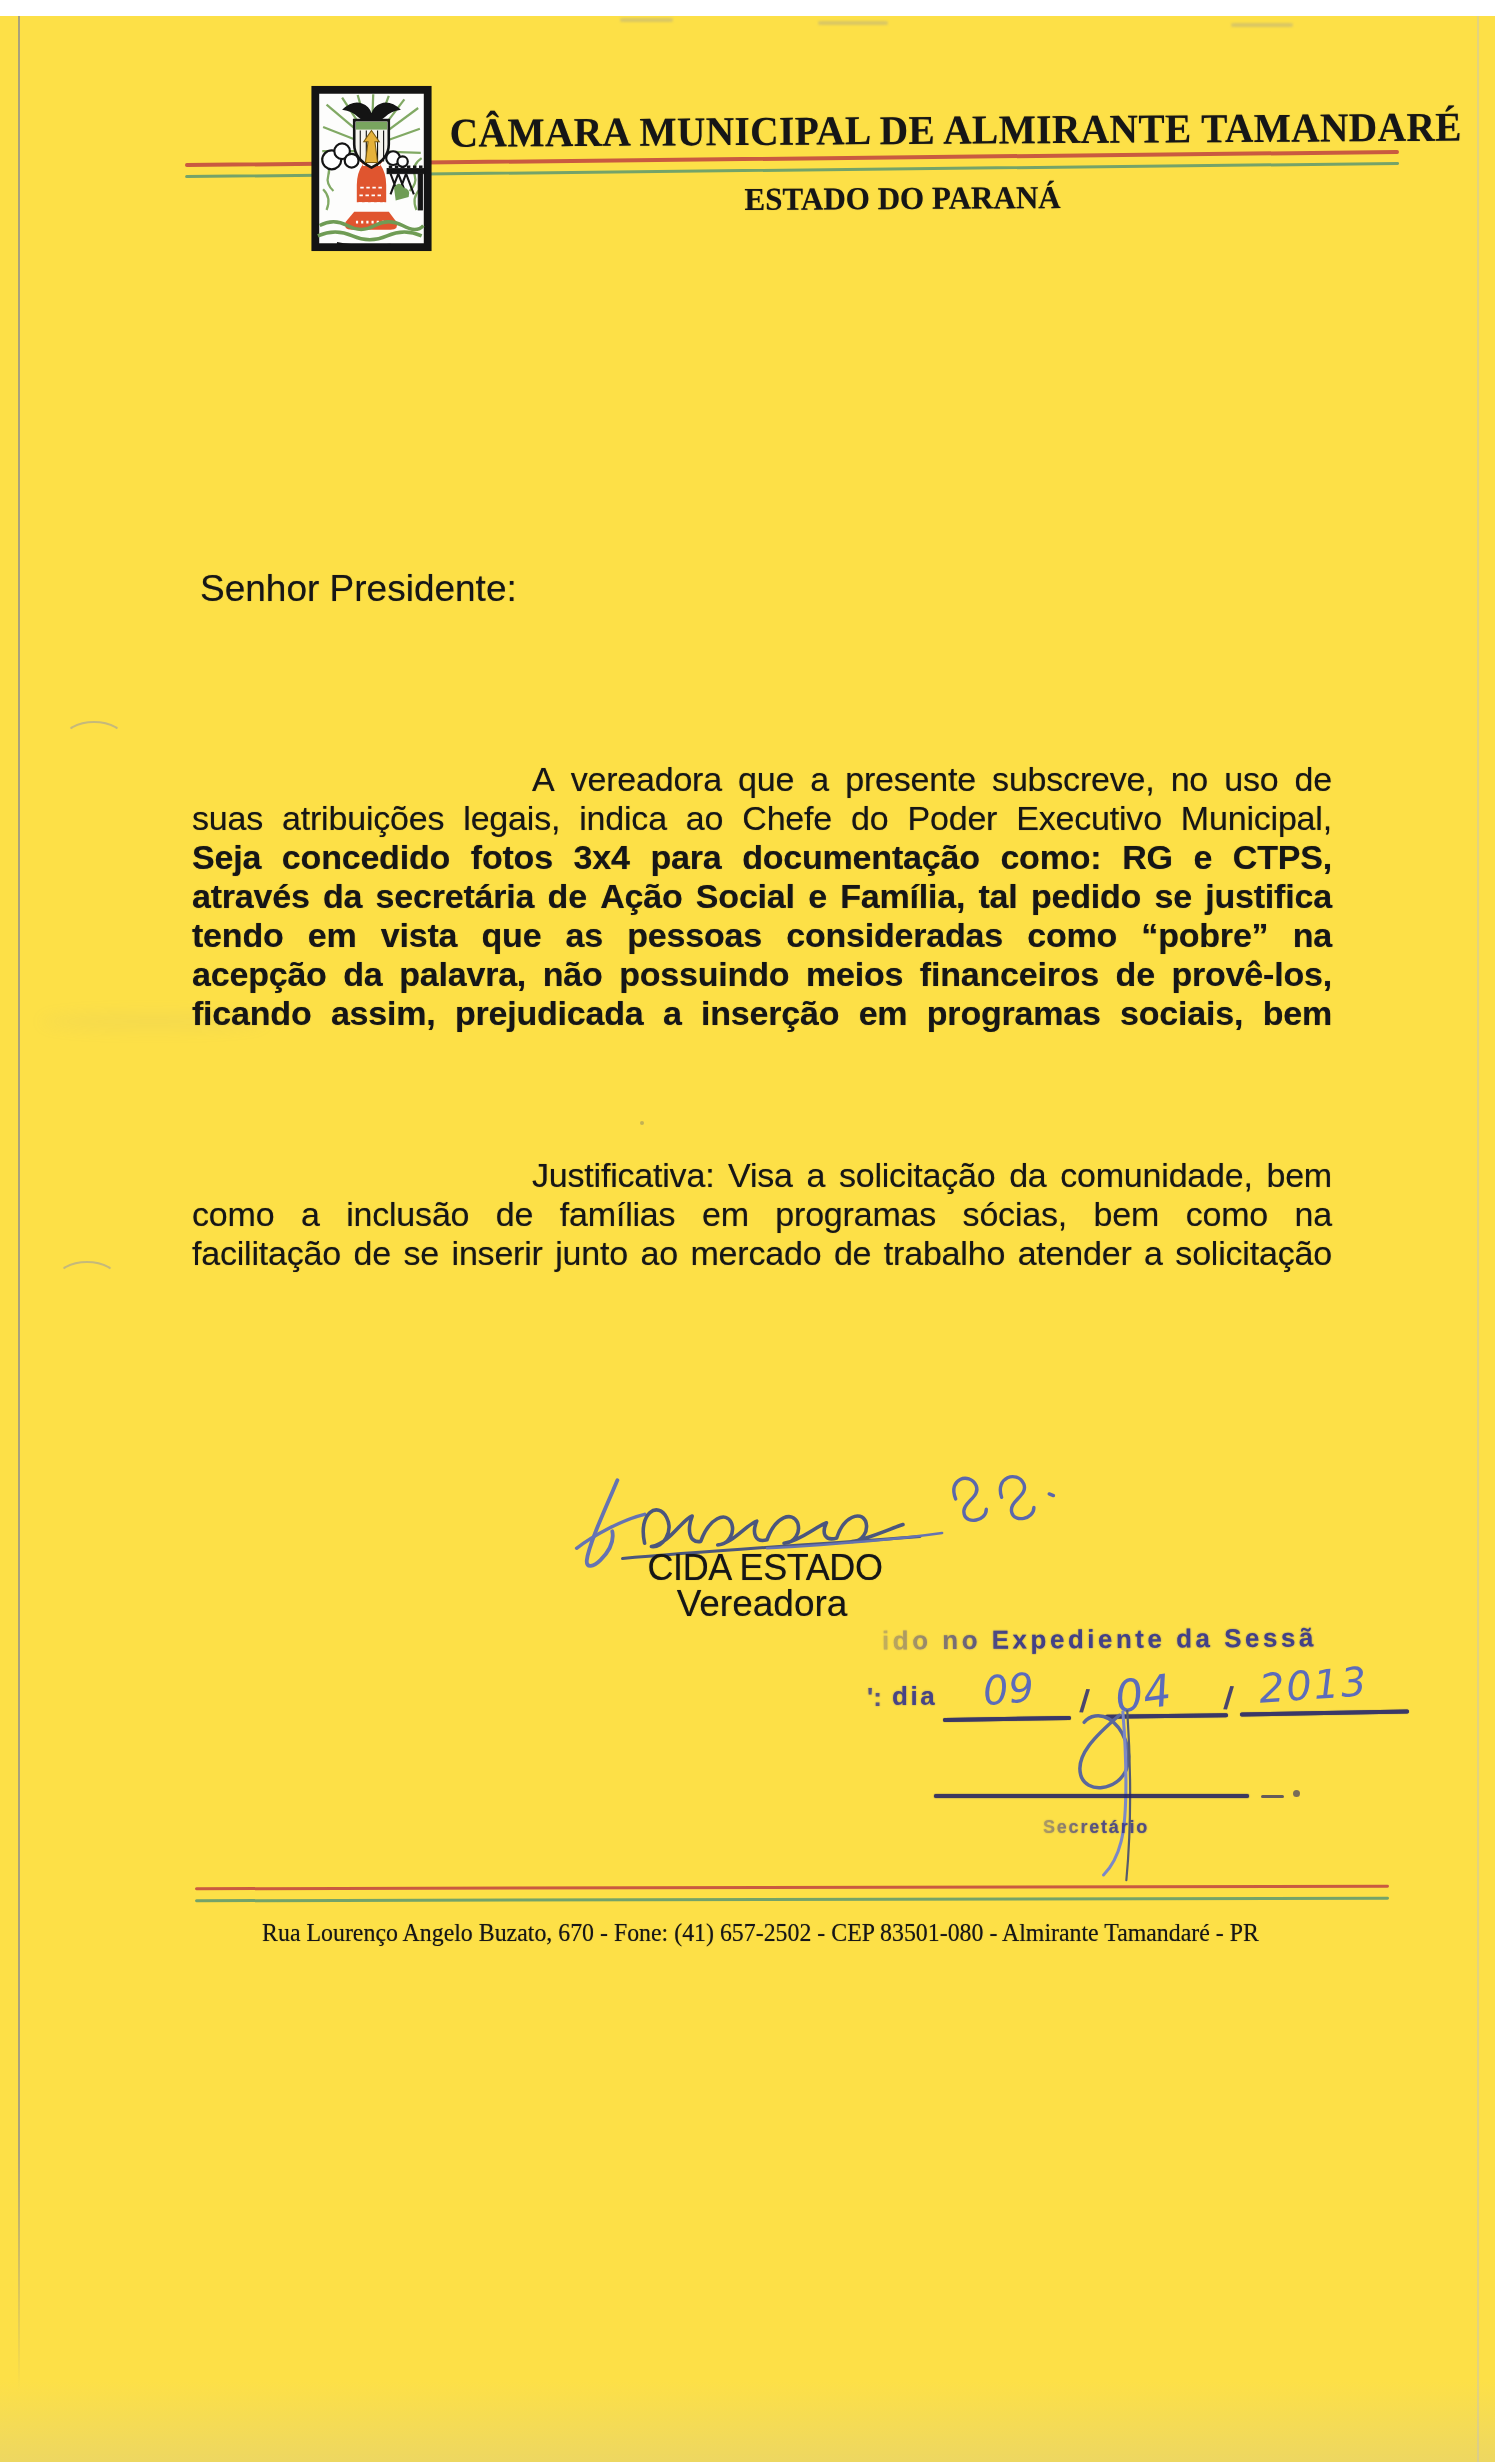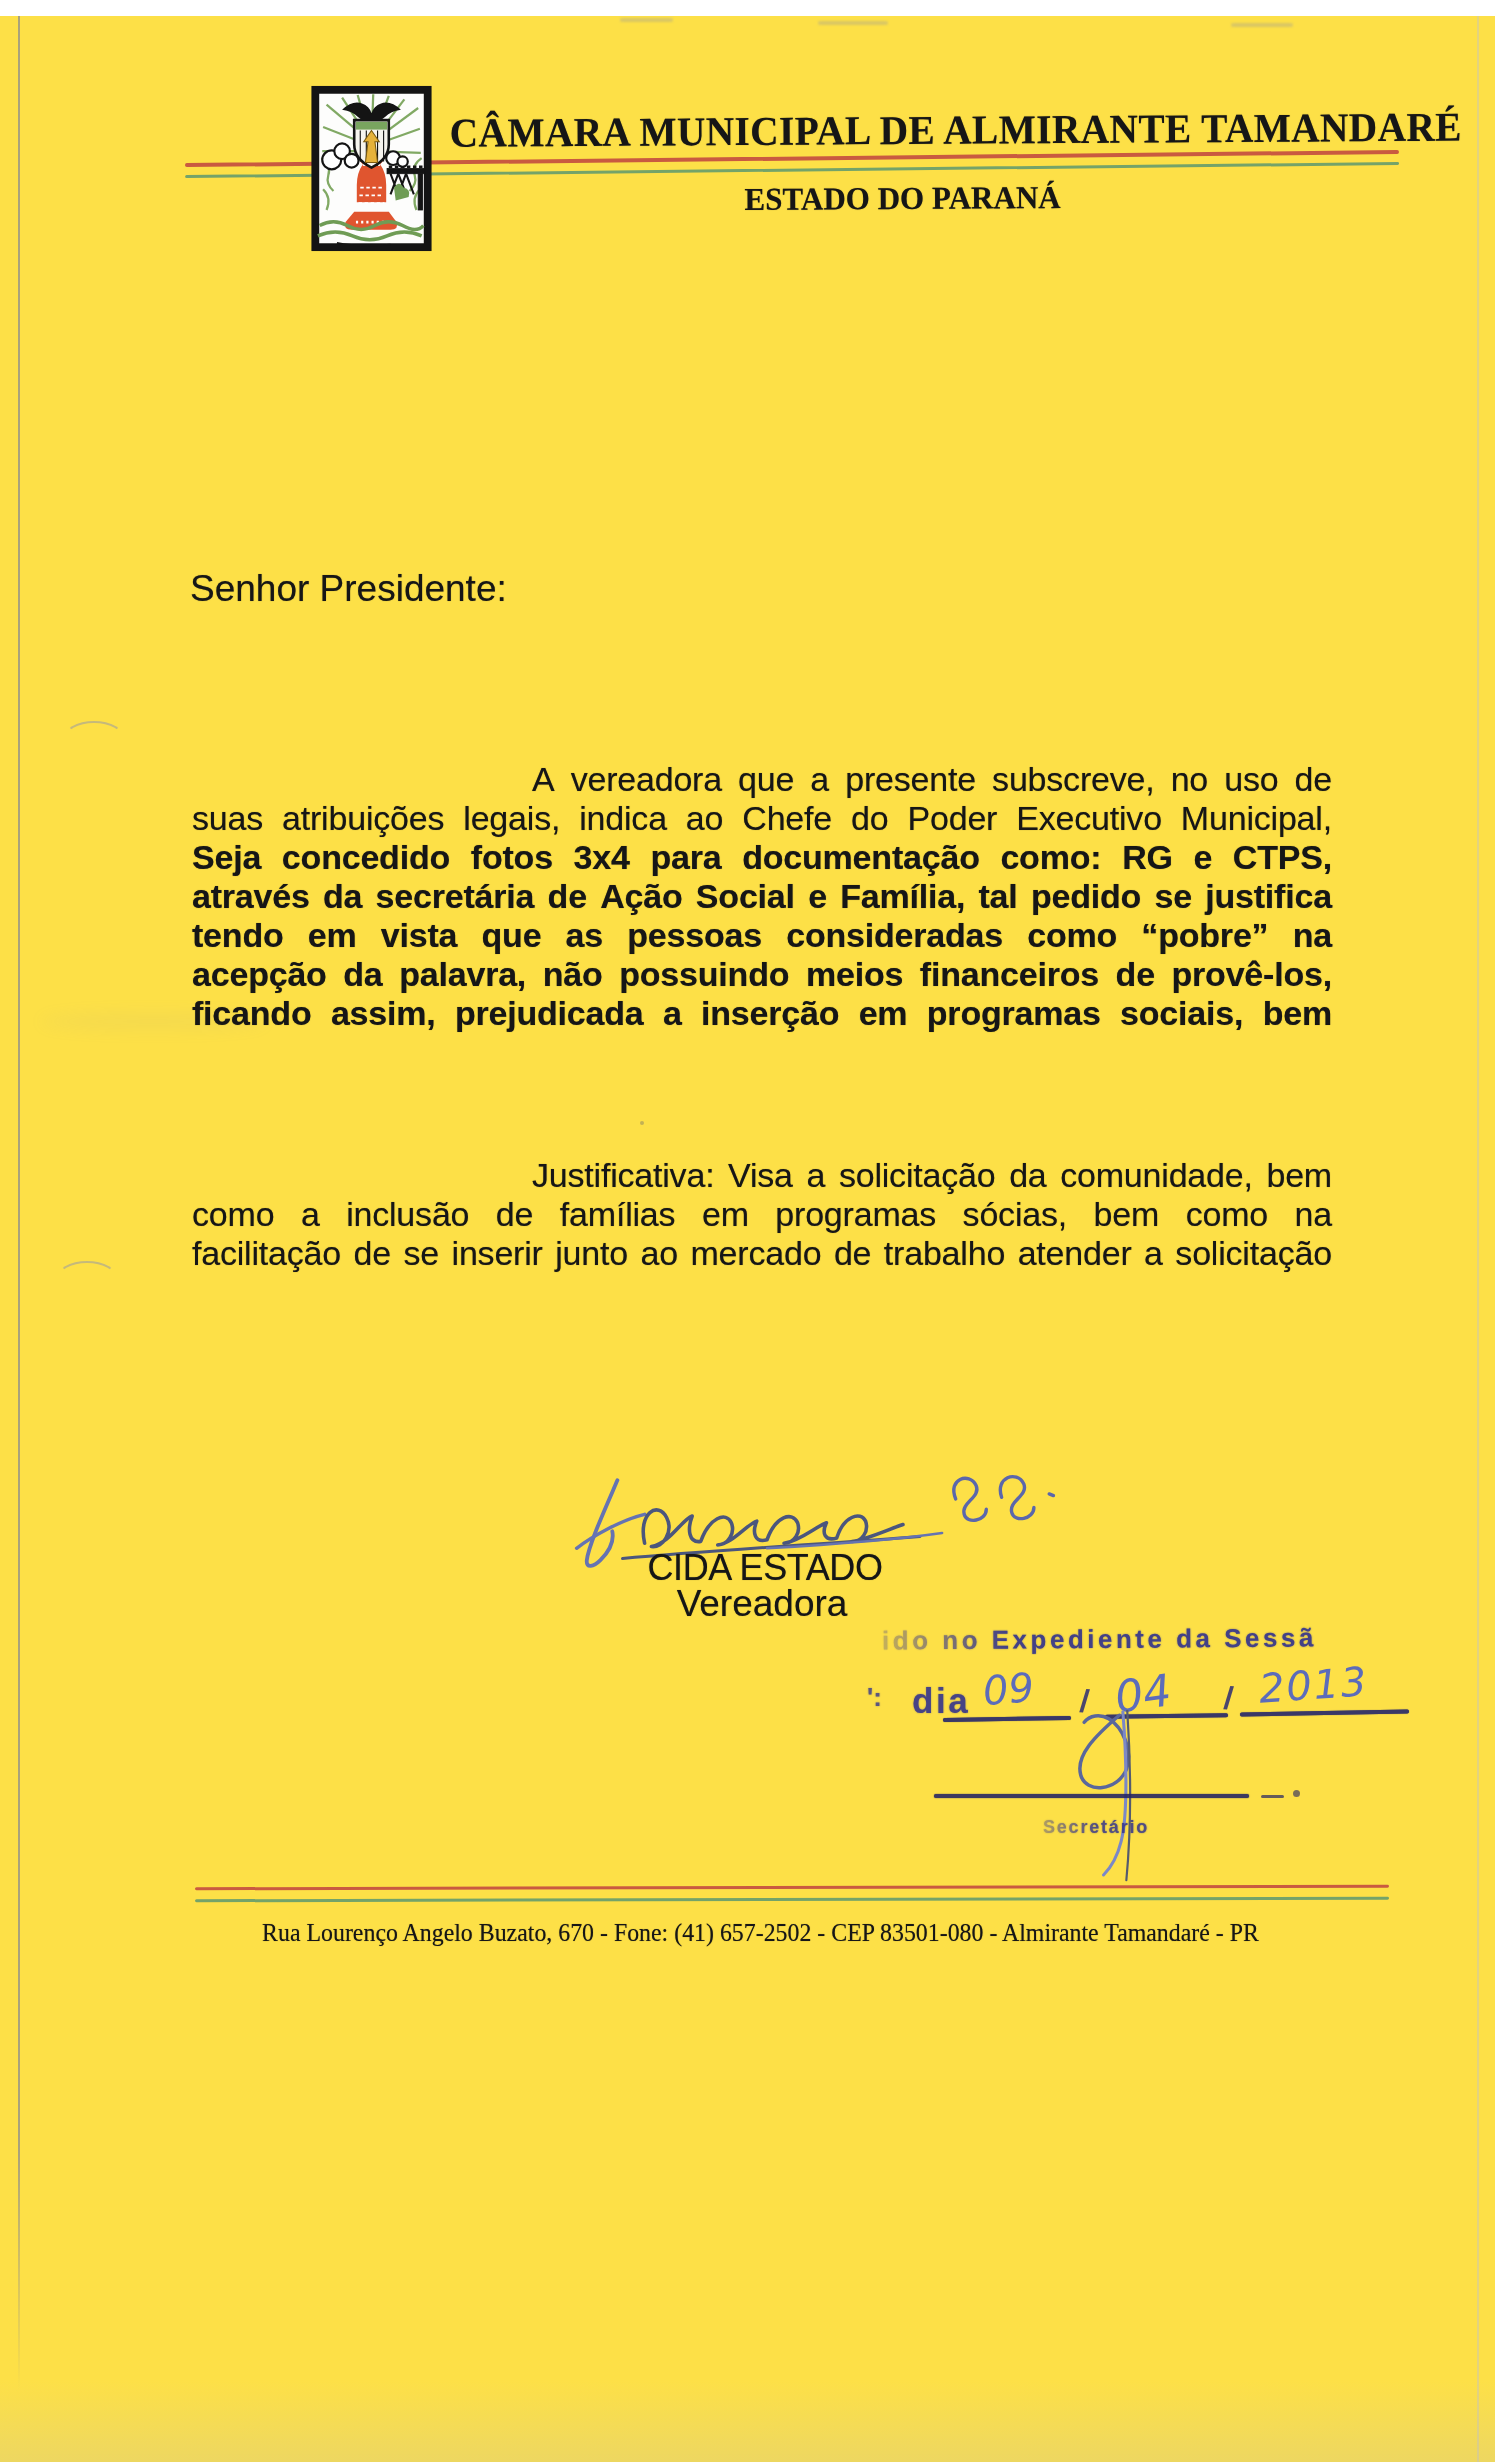--- a/index.html
+++ b/index.html
@@ -27,41 +27,41 @@
   .rule-green{height:3.1px;background:#74a369;border-radius:1.8px;}
   .logo{position:absolute;left:311px;top:69px;width:121px;height:167px;z-index:2;}
   .header-text{position:absolute;left:440px;top:0;width:932px;transform:rotate(-0.35deg);z-index:3;
     font-family:"Liberation Serif",serif;font-weight:700;}
   .org-name{position:absolute;left:8.8px;top:90px;width:915px;font-size:41px;letter-spacing:0.4px;
     transform:scaleX(.96);transform-origin:left center;white-space:nowrap;}
   .org-state{position:absolute;left:0;top:164px;width:923px;text-align:center;font-size:32px;
     transform:scaleX(.97);}
   
   .doc-number{position:absolute;left:190px;top:359px;font-size:35px;word-spacing:-5.3px;white-space:pre;}
-  .salutation{position:absolute;left:190px;top:552px;font-size:37px;}
+  .salutation{position:absolute;left:200px;top:552px;font-size:37px;}
   .para{position:absolute;left:192px;width:1140px;font-size:34px;letter-spacing:-0.2px;}
   #para1{top:744px;}
   #para2{top:1140px;}
   .bline{display:flex;justify-content:space-between;height:39px;line-height:39px;white-space:pre;}
   .bline.b{font-weight:700;}
   .bline.ind{padding-left:340px;}
   .bline.last{display:block;}
   .place-date{position:absolute;left:535px;top:1333px;font-size:35px;}
   
   .signature-svg{position:absolute;left:563px;top:1449px;width:510px;height:136px;}
   .signer-name{position:absolute;left:765px;top:1531px;transform:translateX(-50%);font-size:36px;letter-spacing:-0.4px;white-space:nowrap;}
   .signer-role{position:absolute;left:762px;top:1567px;transform:translateX(-50%);font-size:37px;white-space:nowrap;}
   
   .stamp-ink{color:#34348c;font-weight:700;}
   .stamp-line1{position:absolute;left:882px;top:1608px;font-size:26px;letter-spacing:3.5px;white-space:nowrap;
     transform:rotate(-.4deg);opacity:.92;text-shadow:0 0 1.8px rgba(52,52,140,.65);
     -webkit-mask-image:linear-gradient(90deg,rgba(0,0,0,.3),rgba(0,0,0,1) 123px);
     mask-image:linear-gradient(90deg,rgba(0,0,0,.3),rgba(0,0,0,1) 123px);}
   .stamp-prefix{position:absolute;left:867px;top:1666px;font-size:26px;opacity:.8;text-shadow:0 0 1.8px rgba(52,52,140,.6);}
-  .stamp-dia{position:absolute;left:912px;top:1665px;font-size:35px;letter-spacing:2.6px;opacity:.9;text-shadow:0 0 1.8px rgba(52,52,140,.6);}
+  .stamp-dia{position:absolute;left:892px;top:1665px;font-size:26px;letter-spacing:2.6px;opacity:.9;text-shadow:0 0 1.8px rgba(52,52,140,.6);}
   .stamp-underline{position:absolute;height:3.5px;background:#26266b;border-radius:1.8px;opacity:.9;
     box-shadow:0 0 0.9px #26266b;}
   .stamp-slash{position:absolute;font-size:32px;color:#2c2c74;font-weight:700;transform:rotate(6deg);opacity:.85;}
   .pen{position:absolute;color:#5c6cba;font-style:italic;font-family:"DejaVu Sans",sans-serif;font-weight:500;}
   .secretary-line{position:absolute;left:934px;top:1778px;width:315px;height:3.5px;background:#232363;border-radius:1.8px;opacity:.88;
     box-shadow:0 0 1.3px #232363;}
   .secretary-dash{position:absolute;left:1261px;top:1779px;width:23px;height:2.6px;background:#232363;opacity:.7;border-radius:1.8px;}
   .secretary-blob{position:absolute;left:1293px;top:1774px;width:7px;height:7px;background:#232363;opacity:.6;border-radius:50%;filter:blur(0.4px);}
   .secretary-label{position:absolute;left:1043px;top:1801px;font-size:18px;letter-spacing:1.8px;opacity:.85;
     text-shadow:0 0 1.8px rgba(52,52,140,.7);

